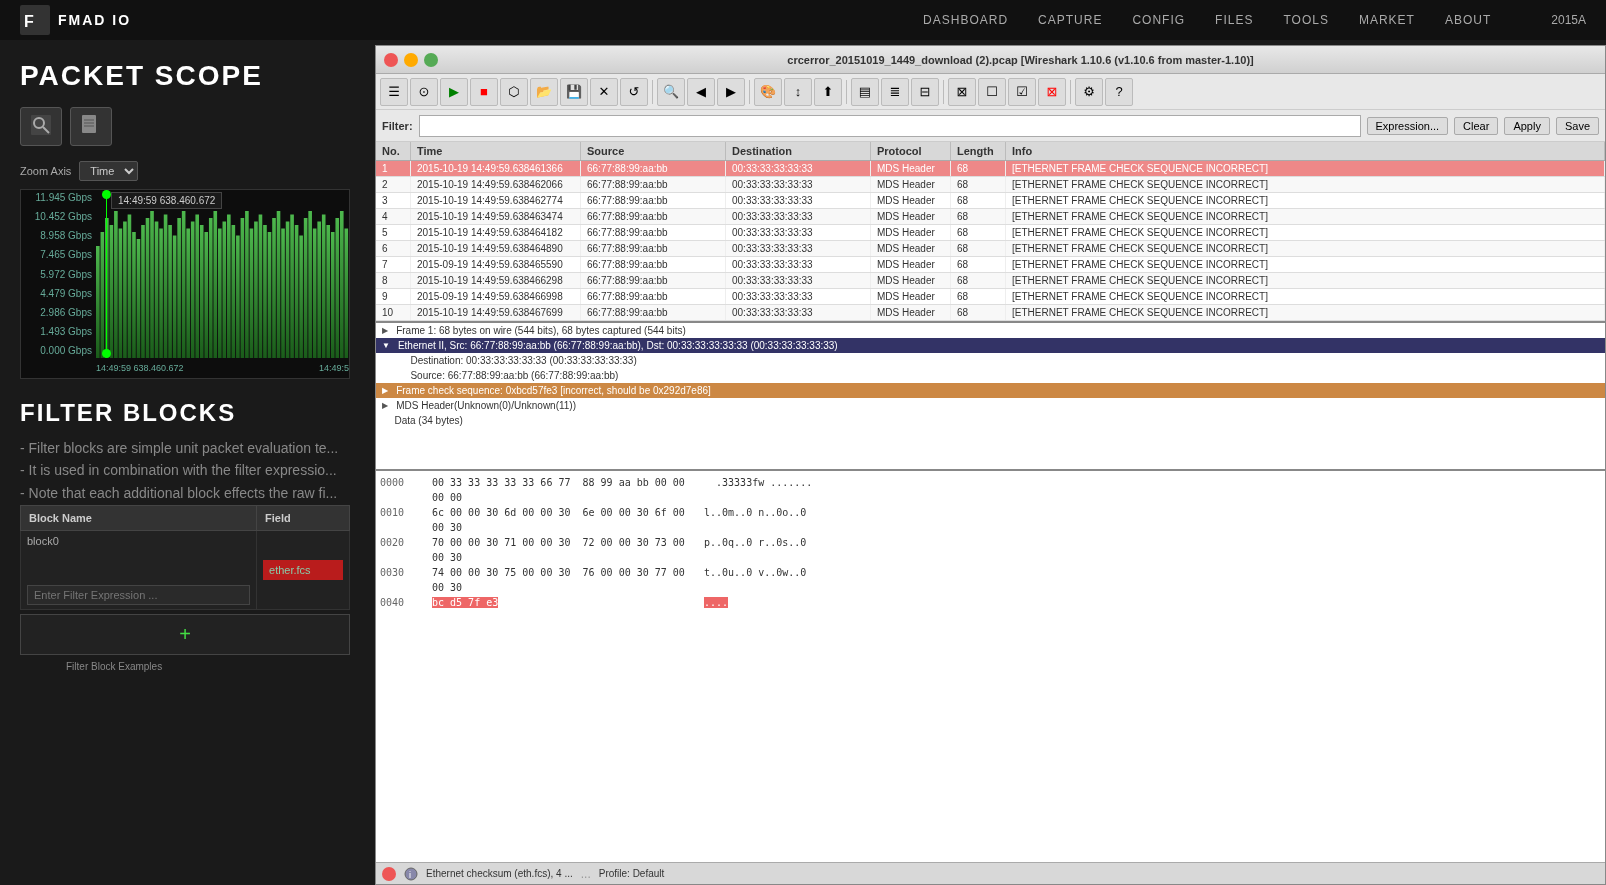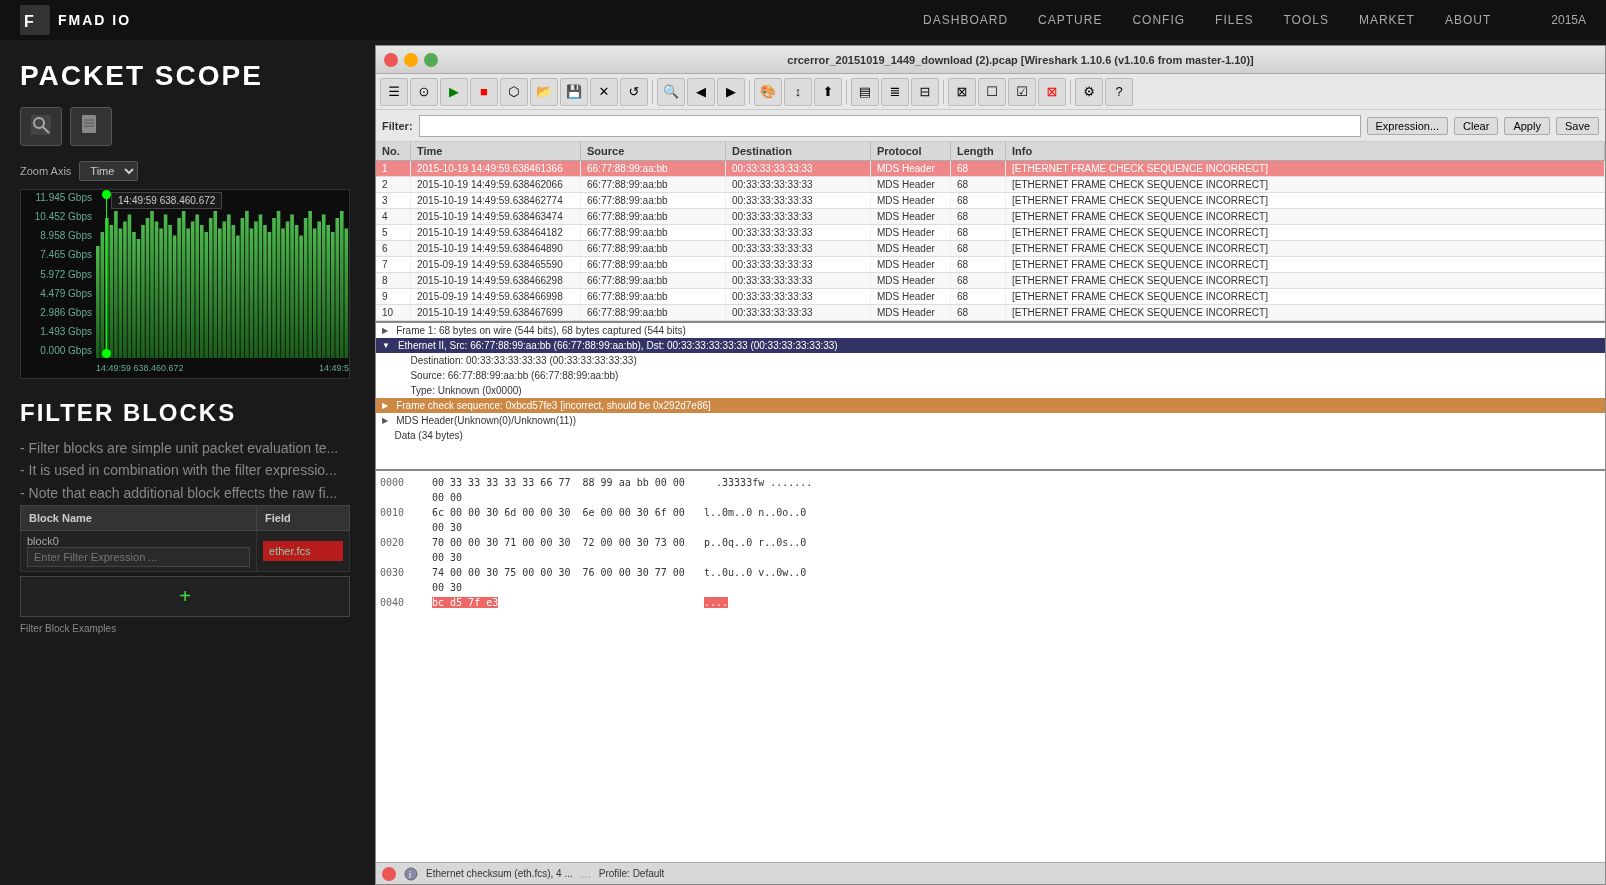--- a/index.html
+++ b/index.html
@@ -37,26 +37,26 @@
     .chart-x-label { color: #6a9; font-size: 9px; }
     .chart-tooltip { position: absolute; top: 2px; left: 15px; background: #1a1a1a; border: 1px solid #444; padding: 2px 6px; font-size: 10px; color: #ccc; white-space: nowrap; }
 
     .filter-section { margin-top: 20px; }
     .filter-title { color: #fff; font-size: 24px; font-weight: bold; letter-spacing: 2px; margin-bottom: 10px; }
     .filter-desc { color: #888; font-size: 14px; line-height: 1.6; margin-bottom: 1px; }
     
     .filter-table { width: 100%; border-collapse: collapse; background: #222; }
     .filter-table th { background: #333; color: #ccc; padding: 6px 8px; text-align: left; font-size: 11px; border: 1px solid #444; }
     .filter-table td { padding: 4px 6px; border: 1px solid #333; font-size: 11px; color: #aaa; }
-    .filter-input { background: #2a2a2a; border: 1px solid #444; color: #ccc; padding: 3px 6px; width: 100%; font-size: 11px; }
+    .filter-input { background: #2a2a2a; border: 1px solid #444; color: #ccc; padding: 3px 6px; width: 100%; font-size: 11px; margin-top: 38px; }
     .filter-field { background: #b91c1c; padding: 4px 6px; color: #8ca; font-size: 11px; }
     
     .add-btn { width: 100%; background: #222; border: 1px solid #444; padding: 8px; cursor: pointer; margin-top: 4px; }
     .plus-icon { color: #4d4; font-size: 20px; }
-    .filter-examples { color: #888; font-size: 10px; margin-top: 6px; }
+    .filter-examples { color: #888; font-size: 10px; margin-top: 6px; margin-left: 46px; }
 
     
     .ws-window { position: absolute; left: 375px; top: 45px; right: 0; bottom: 0; background: #f0f0f0; border: 1px solid #888; display: flex; flex-direction: column; }
     .ws-titlebar { background: linear-gradient(to bottom, #e8e8e8, #d0d0d0); height: 28px; display: flex; align-items: center; padding: 0 8px; gap: 6px; border-bottom: 1px solid #aaa; }
     .ws-title-btn { width: 14px; height: 14px; border-radius: 50%; cursor: pointer; }
     .ws-btn-close { background: #e55; }
     .ws-btn-min { background: #fa0; }
     .ws-btn-max { background: #5a5; }
     .ws-title-text { flex: 1; text-align: center; font-size: 11px; color: #333; font-weight: bold; }
     
@@ -452,24 +452,20 @@
           <span>Ethernet II, Src: 66:77:88:99:aa:bb (66:77:88:99:aa:bb), Dst: 00:33:33:33:33:33 (00:33:33:33:33:33)</span>
         </div>
         <div class="detail-row" style="padding-left: 22px;">
           <span style="color:#555;font-size:8px;margin-right:4px;">&nbsp;&nbsp;</span>
           <span>Destination: 00:33:33:33:33:33 (00:33:33:33:33:33)</span>
         </div>
         <div class="detail-row" style="padding-left: 22px;">
           <span style="color:#555;font-size:8px;margin-right:4px;">&nbsp;&nbsp;</span>
           <span>Source: 66:77:88:99:aa:bb (66:77:88:99:aa:bb)</span>
         </div>
-        <div class="detail-row" style="padding-left: 22px;">
-          <span style="color:#555;font-size:8px;margin-right:4px;">&nbsp;&nbsp;</span>
-          <span>Type: Unknown (0x0000)</span>
-        </div>
         <div class="detail-row" style="background: rgb(204, 136, 68); color: rgb(255, 255, 255);">
           <span style="color:#fff;font-size:8px;margin-right:4px;">▶</span>
           <span>Frame check sequence: 0xbcd57fe3 [incorrect, should be 0x292d7e86]</span>
         </div>
         <div class="detail-row" style="">
           <span style="color:#555;font-size:8px;margin-right:4px;">▶</span>
           <span>MDS Header(Unknown(0)/Unknown(11))</span>
         </div>
         <div class="detail-row" style="">
           <span style="color:#555;font-size:8px;margin-right:4px;">&nbsp;&nbsp;</span>

